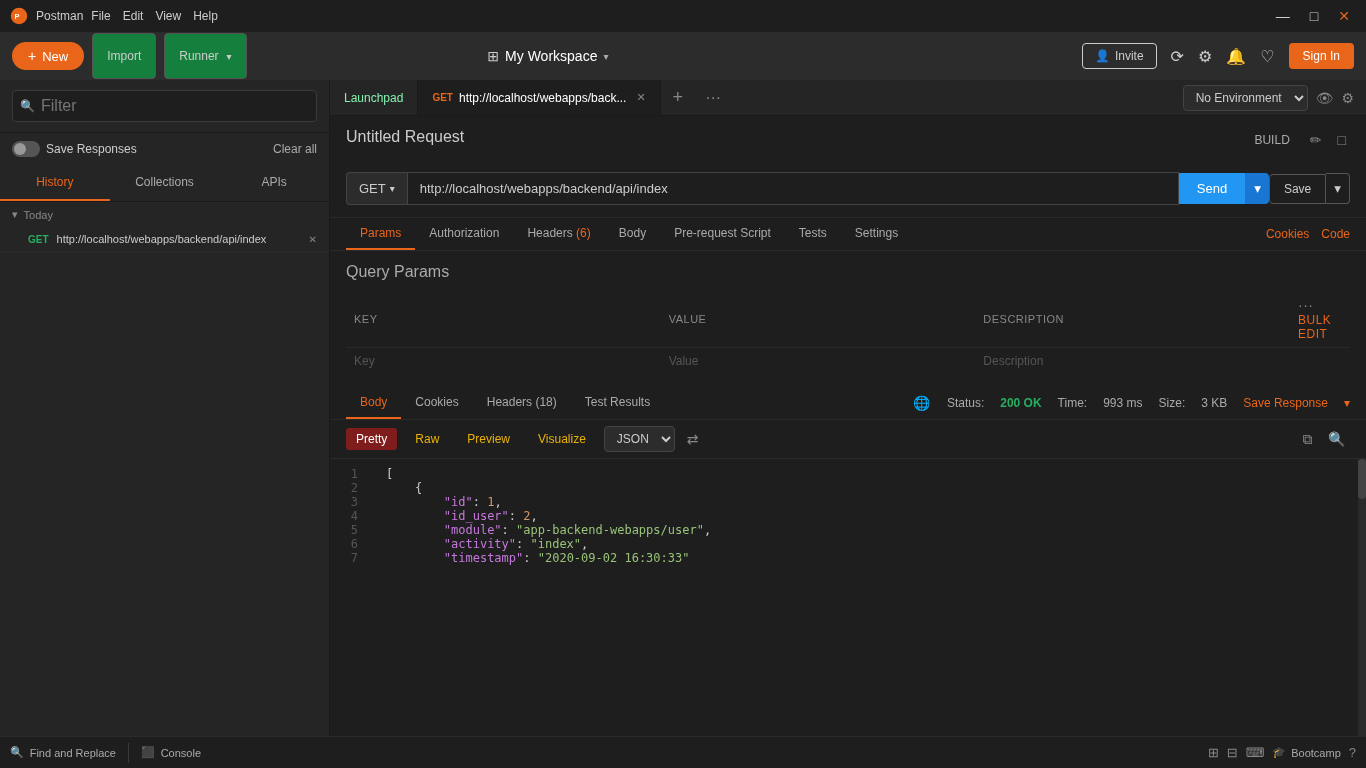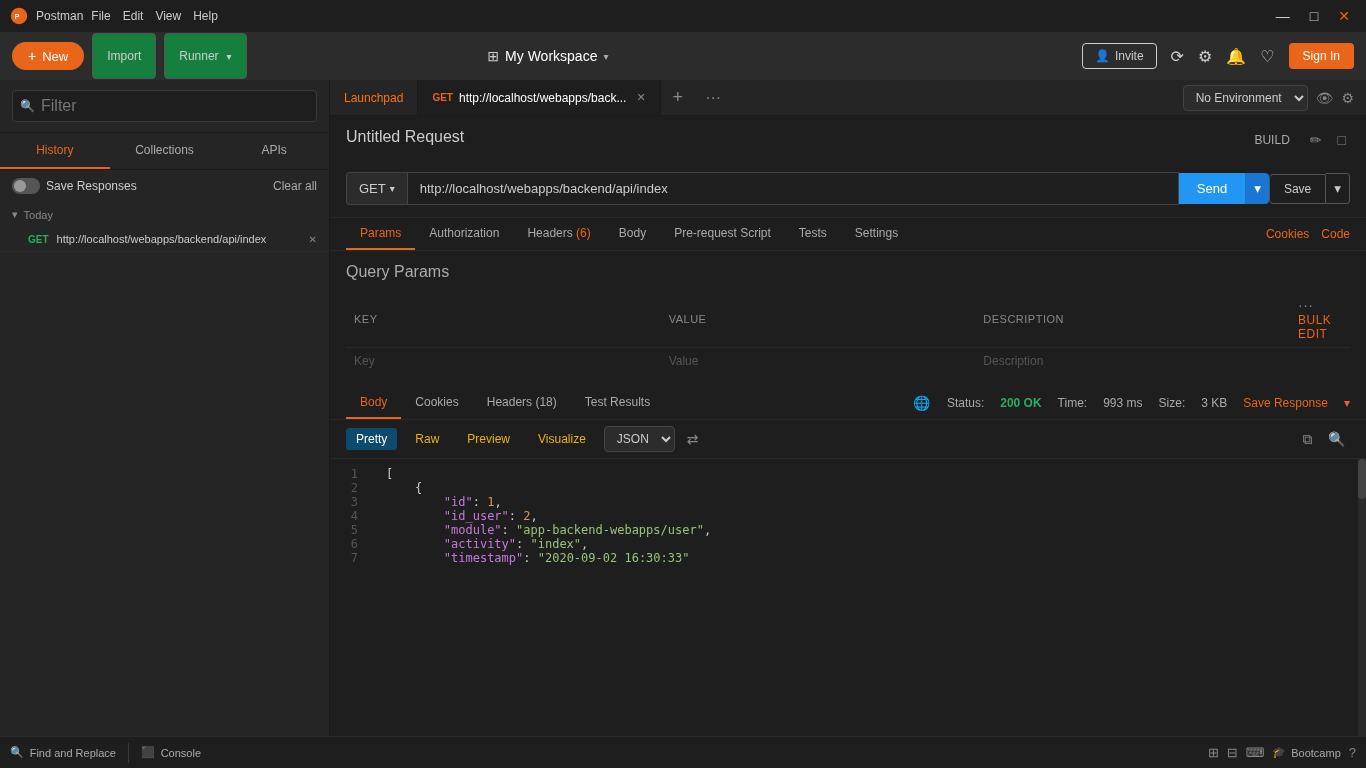--- a/index.html
+++ b/index.html
@@ -47,21 +47,21 @@
     .history-item { padding: 6px 12px 6px 28px; display: flex; align-items: center; gap: 8px; cursor: pointer; border-bottom: 1px solid #2a2a2a; }
     .method-badge { font-size: 10px; font-weight: bold; color: #27ae60; }
     .history-url { font-size: 11px; color: #ccc; overflow: hidden; text-overflow: ellipsis; white-space: nowrap; max-width: 230px; }
     .history-close { color: #888; font-size: 10px; margin-left: auto; }
 
     
     #content { flex: 1; display: flex; flex-direction: column; background: #1e1e1e; }
 
     
     #tabs-bar { display: flex; align-items: center; background: #252525; height: 36px; border-bottom: 1px solid #1a1a1a; }
-    .req-tab { display: flex; align-items: center; gap: 6px; padding: 0 14px; height: 100%; border-right: 1px solid #1a1a1a; font-size: 12px; color: #f97316; cursor: pointer; background: #252525; }
+    .req-tab { display: flex; align-items: center; gap: 6px; padding: 0 14px; height: 100%; border-right: 1px solid #1a1a1a; font-size: 12px; color: #86efac; cursor: pointer; background: #252525; }
     .req-tab.active { background: #1e1e1e; color: #fff; }
     .req-tab .method-label { color: #e8651a; font-size: 10px; font-weight: bold; }
     .req-tab .tab-close { color: #888; font-size: 11px; margin-left: 4px; cursor: pointer; }
     #tab-add { padding: 0 12px; color: #888; font-size: 18px; cursor: pointer; }
     #tab-more { padding: 0 10px; color: #888; font-size: 16px; cursor: pointer; }
     #env-selector { margin-left: auto; display: flex; align-items: center; gap: 8px; padding: 0 12px; }
     #env-select { background: #2c2c2c; border: 1px solid #444; color: #ccc; padding: 4px 8px; border-radius: 4px; font-size: 12px; }
     .env-icon { color: #888; font-size: 14px; cursor: pointer; }
 
     
@@ -100,21 +100,21 @@
     #response-tabs-bar { display: flex; align-items: center; padding: 0 16px; border-bottom: 1px solid #2a2a2a; background: #1e1e1e; }
     .res-tab { padding: 8px 14px; font-size: 12px; color: #aaa; cursor: pointer; border-bottom: 2px solid transparent; }
     .res-tab.active { color: #e8651a; border-bottom: 2px solid #e8651a; }
     #response-status { margin-left: auto; display: flex; align-items: center; gap: 16px; font-size: 12px; color: #aaa; }
     #status-ok { color: #27ae60; font-weight: bold; }
     #save-response-btn { color: #e8651a; cursor: pointer; font-size: 12px; }
 
     
     #response-toolbar { display: flex; align-items: center; gap: 8px; padding: 6px 16px; background: #1e1e1e; border-bottom: 1px solid #2a2a2a; }
     .res-format-tab { padding: 4px 10px; font-size: 12px; color: #eab308; cursor: pointer; border-radius: 3px; }
-    .res-format-tab.active { background: #0c4a6e; color: #fff; }
+    .res-format-tab.active { background: #7f1d1d; color: #fff; }
     #format-select { background: #2c2c2c; border: 1px solid #444; color: #ccc; padding: 4px 8px; border-radius: 4px; font-size: 12px; cursor: pointer; }
     .res-tool-icon { color: #888; font-size: 14px; cursor: pointer; padding: 4px; }
     .res-right-icons { margin-left: auto; display: flex; gap: 8px; }
 
     
     #code-viewer { flex: 1; background: #1e1e1e; overflow: hidden; position: relative; }
     #code-content { padding: 8px 0; font-family: 'Consolas', 'Monaco', monospace; font-size: 12px; overflow-y: auto; height: 100%; }
     .code-line { display: flex; }
     .line-num { width: 40px; text-align: right; color: #555; padding: 0 12px 0 0; user-select: none; flex-shrink: 0; }
     .line-code { flex: 1; white-space: pre; padding: 0 16px; }
@@ -198,31 +198,31 @@
 
 <div id="main">
 
   <div id="sidebar">
     <div id="sidebar-search">
       <div id="sidebar-search-wrap">
         <span class="search-icon">🔍</span>
         <input type="text" placeholder="Filter" style="">
       </div>
     </div>
+    <div id="sidebar-options">
+      <div id="save-responses-toggle">
+        <div class="toggle"></div>
+        <span>Save Responses</span>
+      </div>
+      <span style="color:#aaa;cursor:pointer;">Clear all</span>
+    </div>
     <div id="sidebar-tabs">
       <div class="sidebar-tab active">History</div>
       <div class="sidebar-tab">Collections</div>
       <div class="sidebar-tab">APIs</div>
-    </div>
-    <div id="sidebar-options">
-      <div id="save-responses-toggle">
-        <div class="toggle"></div>
-        <span>Save Responses</span>
-      </div>
-      <span style="color:#aaa;cursor:pointer;">Clear all</span>
     </div>
     <div id="sidebar-history">
       <div class="history-group-header">
         <span>▾</span>
         <span>Today</span>
       </div>
       <div class="history-item">
         <span class="method-badge">GET</span>
         <span class="history-url">http://localhost/webapps/backend/api/index</span>
         <span class="history-close">✕</span>

